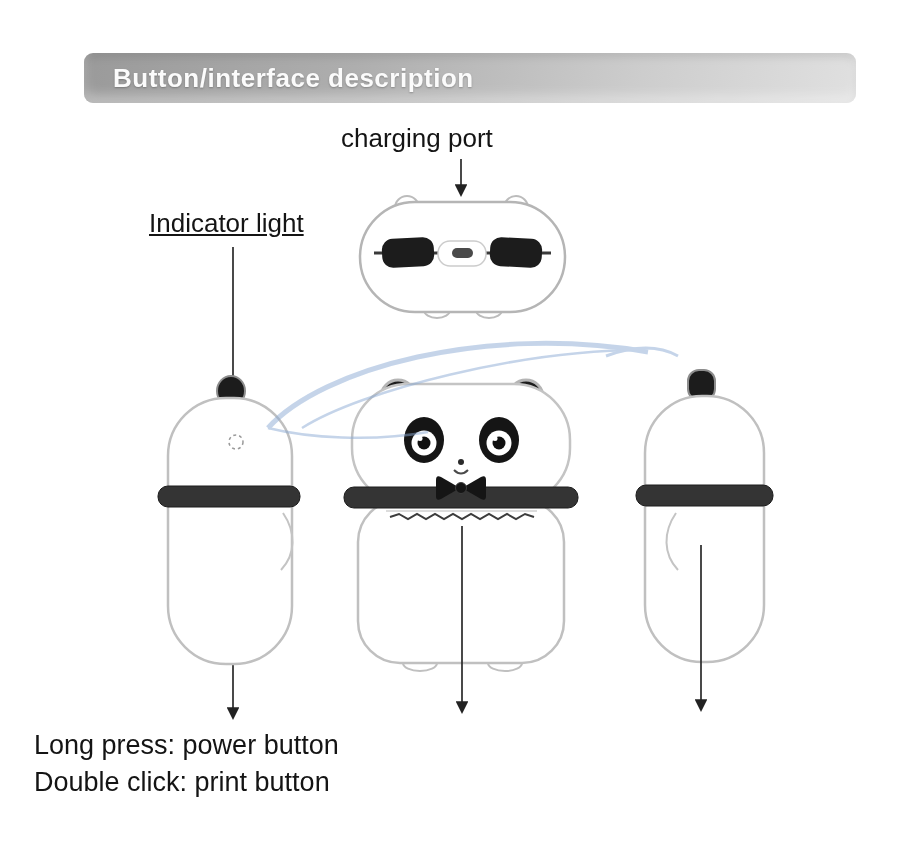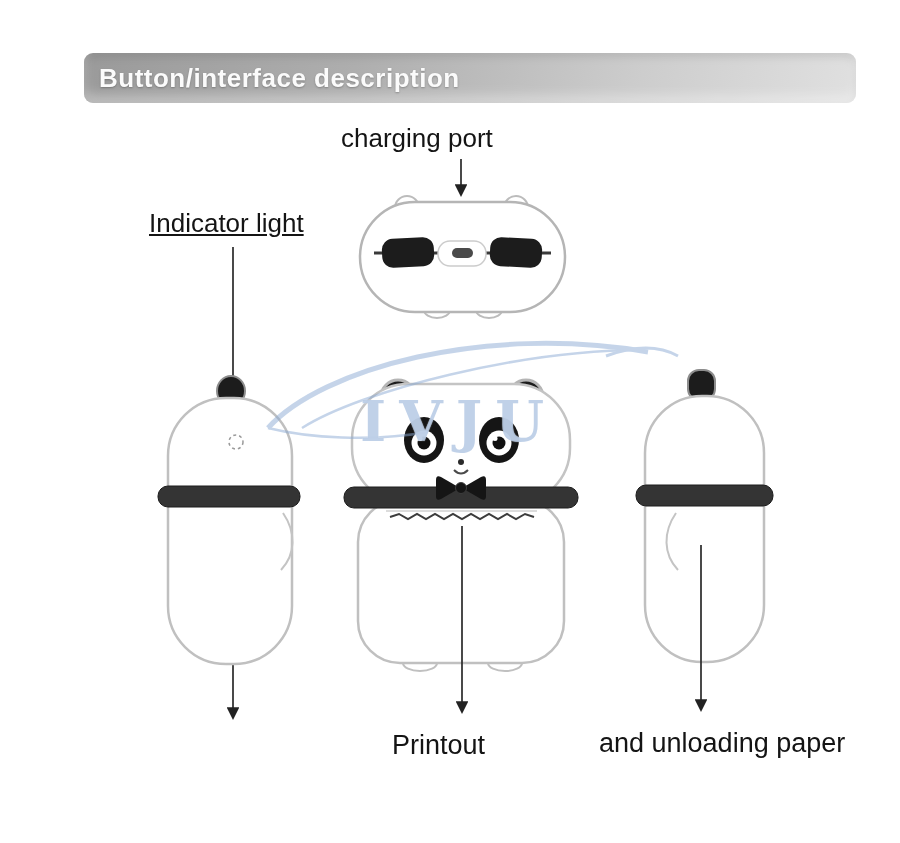--- a/index.html
+++ b/index.html
@@ -7,21 +7,21 @@
   body { font-family:"Liberation Sans", sans-serif; }
   .stage { position:relative; width:900px; height:843px; background:#fff; overflow:hidden; }
 
   .banner {
     position:absolute; left:84px; top:53px; width:772px; height:50px;
     border-radius:9px;
     background:linear-gradient(100deg,#9a9a9a 0%,#aeaeae 35%,#cdcdcd 72%,#e0e0e0 100%);
     box-shadow: inset 0 -8px 12px rgba(255,255,255,.35), inset 0 4px 8px rgba(0,0,0,.10);
   }
   .banner span {
-    display:block; padding-left:15px; line-height:50px;
+    display:block; padding-left:29px; line-height:50px;
     font-size:26px; font-weight:700; color:#fbfbfb; letter-spacing:.5px;
     text-shadow:0 1px 2px rgba(0,0,0,.25);
   }
 
   .lbl { position:absolute; color:#141414; font-size:26px; white-space:nowrap; }
   .lbl.center { }
   .lbl .line { display:block; line-height:37px; }
 
   .wm {
     position:absolute; left:360px; top:388px;
@@ -125,26 +125,27 @@
     <line x1="701" y1="545" x2="701" y2="710" stroke="#2a2a2a" stroke-width="1.7" marker-end="url(#arrow)"></line>
 
     <g opacity="0.5" fill="none" stroke="#8cabd5">
       <path d="M268,428 C322,368 486,324 648,352" stroke-width="5"></path>
       <path d="M302,428 C362,390 522,350 642,350" stroke-width="2.5"></path>
       <path d="M268,428 C308,438 372,442 428,432" stroke-width="2.5"></path>
       <path d="M606,356 C636,345 660,346 678,356" stroke-width="3"></path>
     </g>
   </svg>
 
-  <div class="wm">IVJU</div>
 
   <div class="lbl center" style="left:341px; top:123px; width:240px;">charging port</div>
 
   <div class="lbl" style="left:149px; top:208px;text-decoration:underline;">Indicator light</div>
 
+  <div class="lbl" style="left:34px; top:727px; font-size:27px;">
+    <span class="line">Long press: power button</span>
+    <span class="line">Double click: print button</span>
+  </div>
 
-  <div class="lbl center" style="left:392px; top:730px; width:140px; font-size:27px;">Printout</div>
 
   <div class="lbl" style="left:599px; top:725px; font-size:27px;">
-    <span class="line">and unloading paper</span>
   </div>
 
 </div>
 
 </body></html>

